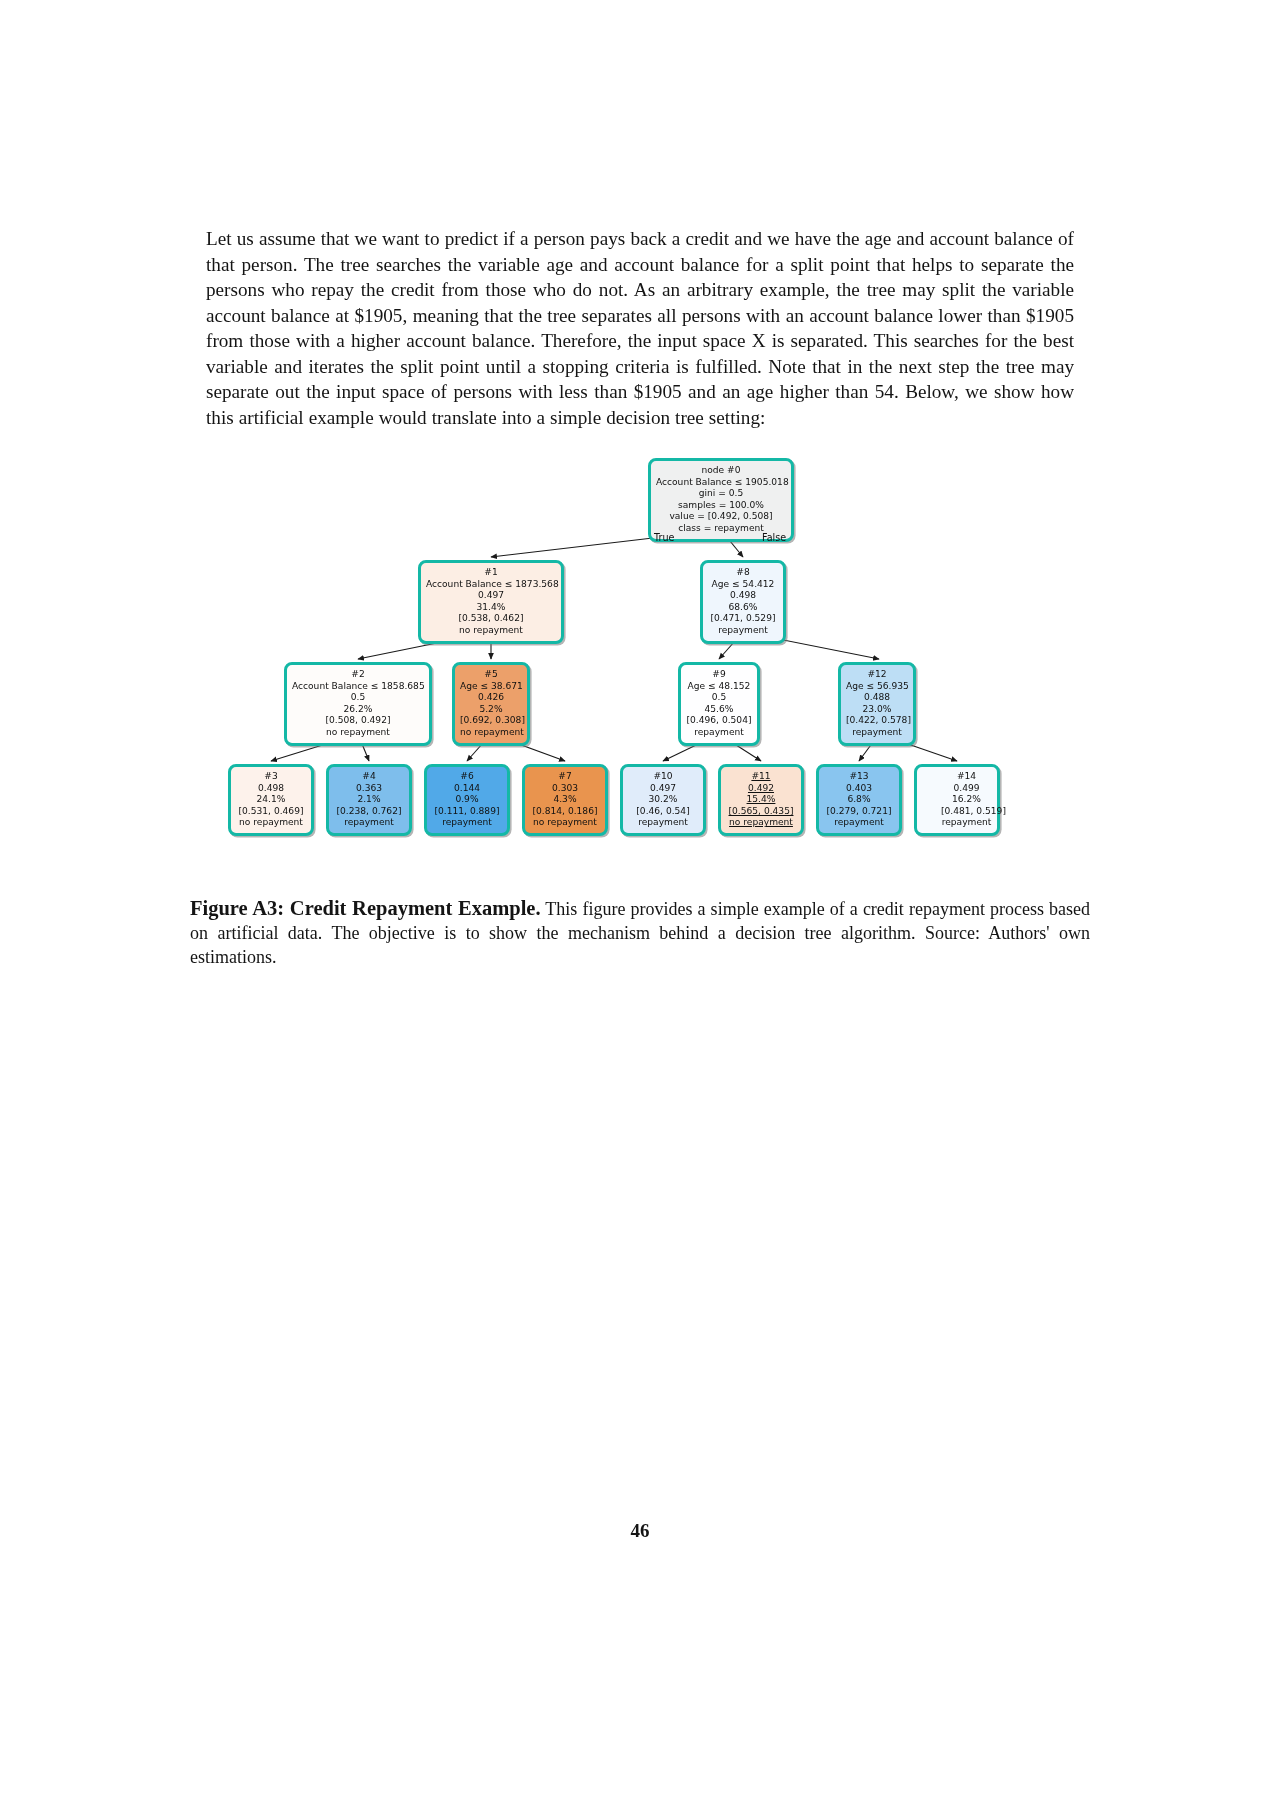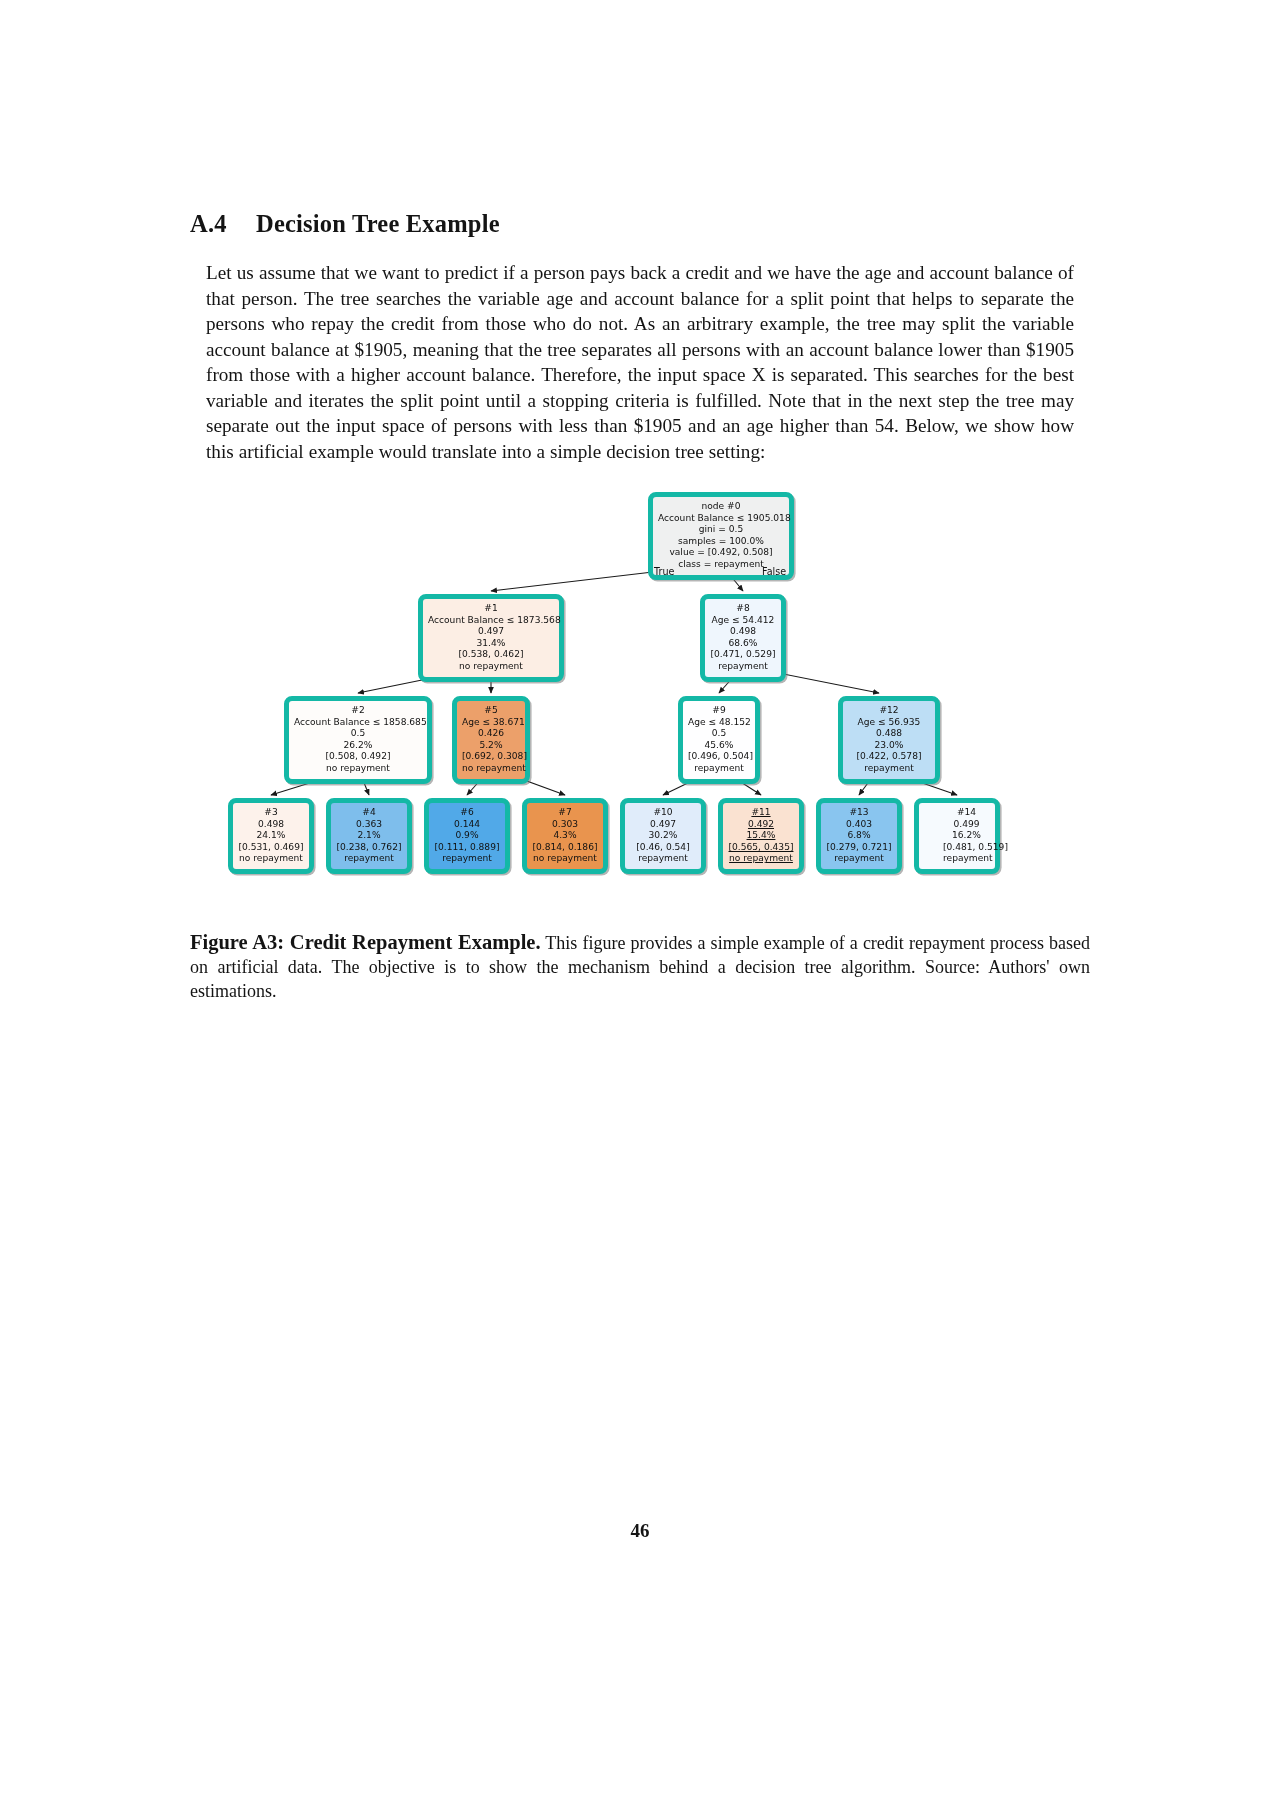--- a/index.html
+++ b/index.html
@@ -57,21 +57,21 @@
   }
   .tree-nodes {
     position: absolute;
     left: 0; top: 0;
     width: 900px;
     height: 420px;
   }
   .node {
     position: absolute;
     box-sizing: border-box;
-    border: 5px solid #14b8a6;
+    border: 3px solid #14b8a6;
     border-radius: 8px;
     font-family: "DejaVu Sans", "Liberation Sans", sans-serif;
     font-size: 9.1px;
     line-height: 11.6px;
     text-align: center;
     color: #111111;
     padding: 4px 5px 4px 5px;
     box-shadow: 1.6px 1.6px 0 0 rgba(120,120,120,0.55);
     white-space: nowrap;
   }
@@ -106,24 +106,20 @@
     font-family: "Liberation Serif", serif;
     font-weight: bold;
   }
 </style>
 </head>
 <body>
 
 <div class="page">
   <div class="content">
 
-    <h2 class="section-heading">
-      <span class="section-num">A.4</span>
-      <span>Decision Tree Example</span>
-    </h2>
 
     <p class="body-par">Let us assume that we want to predict if a person pays back a credit and we have the age and account balance of that person. The tree searches the variable age and account balance for a split point that helps to separate the persons who repay the credit from those who do not. As an arbitrary example, the tree may split the variable account balance at $1905, meaning that the tree separates all persons with an account balance lower than $1905 from those with a higher account balance. Therefore, the input space X is separated. This searches for the best variable and iterates the split point until a stopping criteria is fulfilled. Note that in the next step the tree may separate out the input space of persons with less than $1905 and an age higher than 54. Below, we show how this artificial example would translate into a simple decision tree setting:</p>
 
     <div class="figure">
       <svg class="tree-svg" viewBox="0 0 900 420" preserveAspectRatio="none">
         <defs>
           <marker id="arrowhead" markerWidth="7" markerHeight="7" refX="5.4" refY="2.6" orient="auto">
             <path d="M0,0 L6,2.6 L0,5.2 z" fill="#1a1a1a"></path>
           </marker>
         </defs>
@@ -187,21 +183,21 @@
             <span class="ln">no repayment</span>
           </div>
           <div class="node" style="left: 488px; top: 204px; width: 82px; min-height: 72px; background: rgb(254, 254, 255);">
             <span class="ln">#9</span>
             <span class="ln">Age ≤ 48.152</span>
             <span class="ln">0.5</span>
             <span class="ln">45.6%</span>
             <span class="ln">[0.496, 0.504]</span>
             <span class="ln">repayment</span>
           </div>
-          <div class="node" style="left: 648px; top: 204px; width: 102px; min-height: 72px; background: rgb(189, 222, 245);">
+          <div class="node" style="left: 648px; top: 204px; width: 78px; min-height: 72px; background: rgb(189, 222, 245);">
             <span class="ln">#12</span>
             <span class="ln">Age ≤ 56.935</span>
             <span class="ln">0.488</span>
             <span class="ln">23.0%</span>
             <span class="ln">[0.422, 0.578]</span>
             <span class="ln">repayment</span>
           </div>
           <div class="node" style="left: 38px; top: 306px; width: 86px; min-height: 60px; background: rgb(253, 242, 235);">
             <span class="ln">#3</span>
             <span class="ln">0.498</span>

